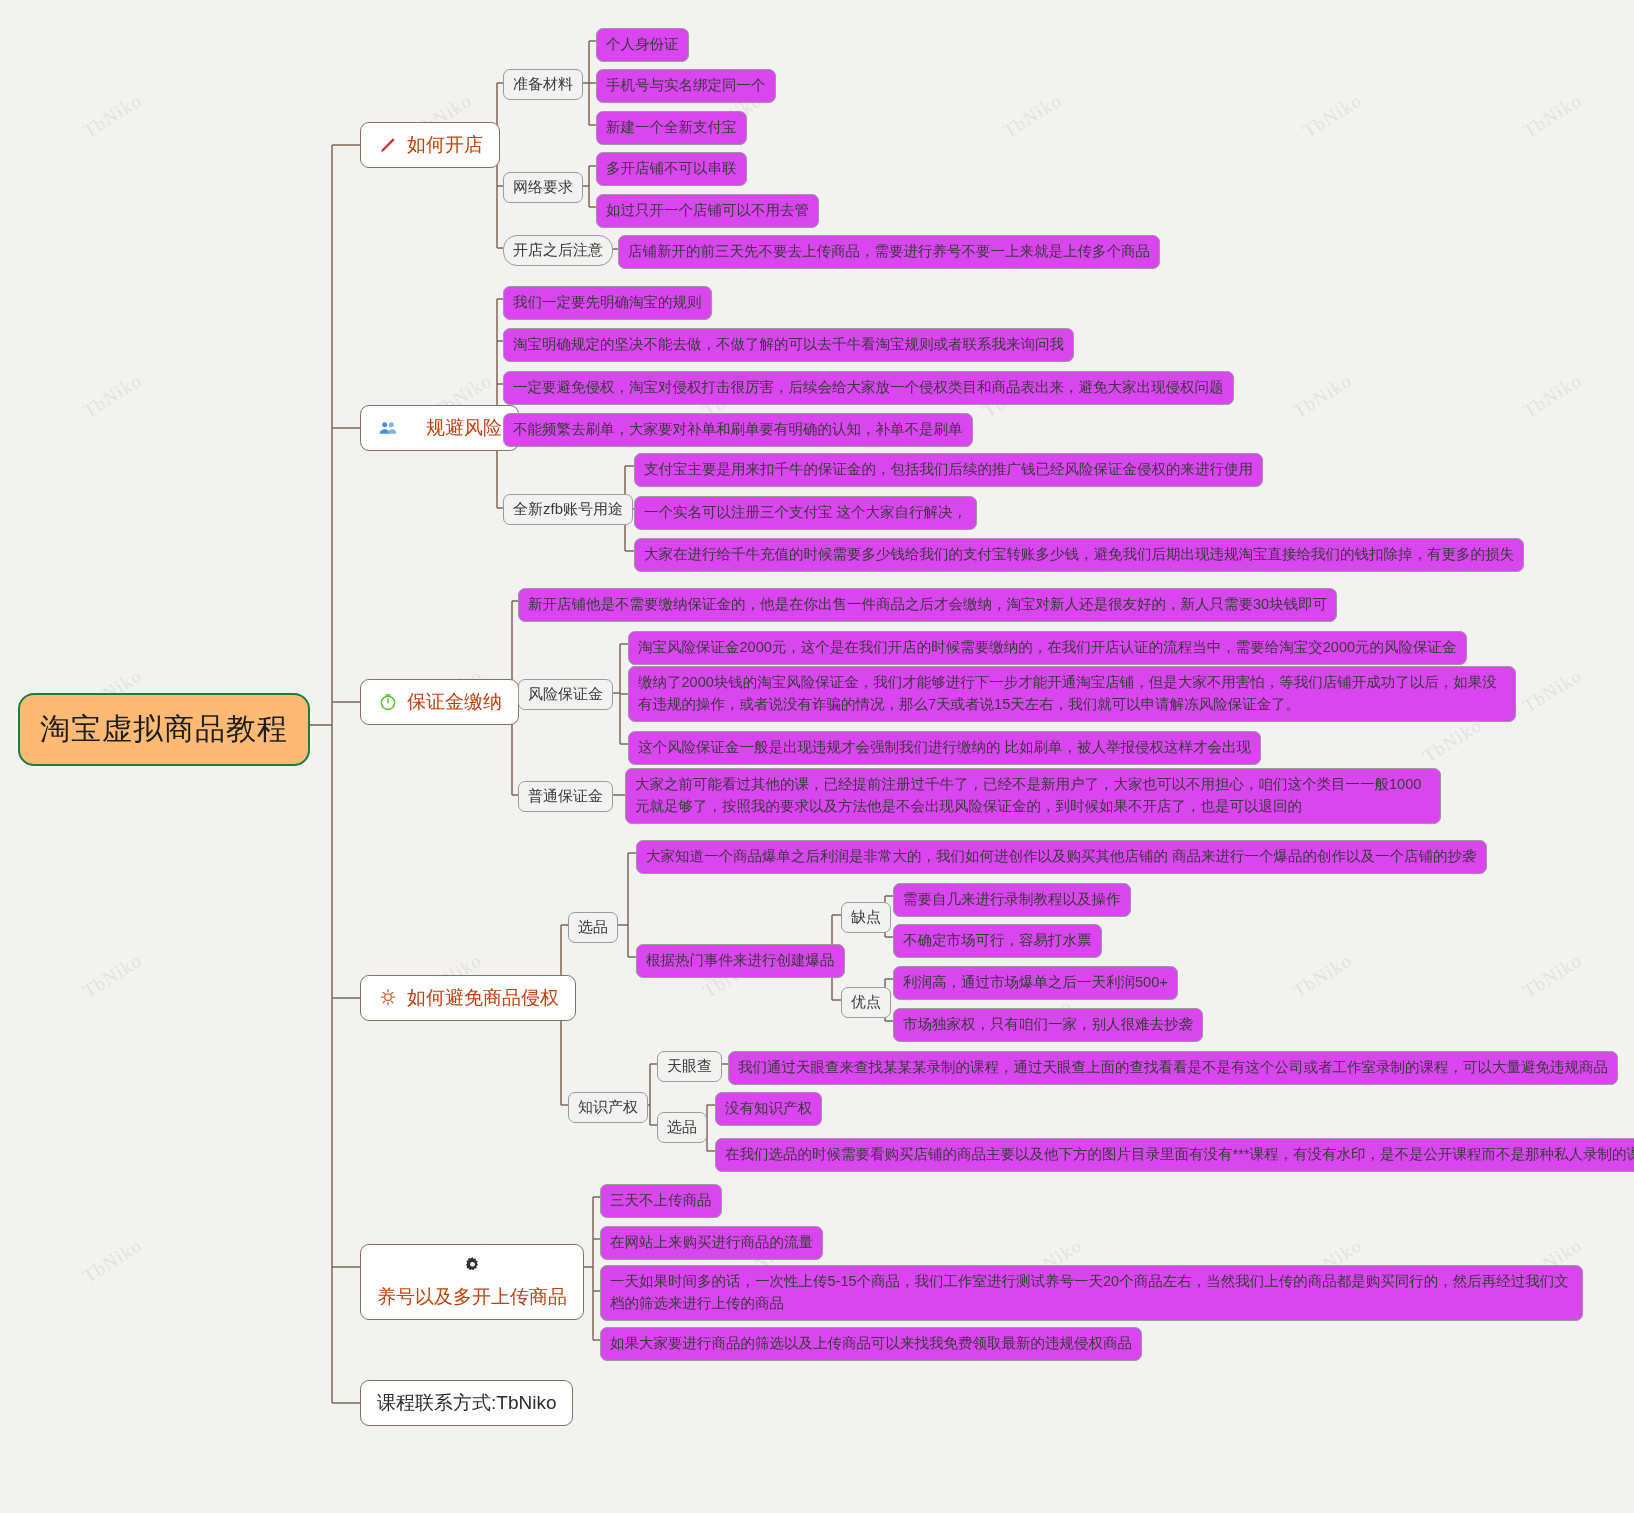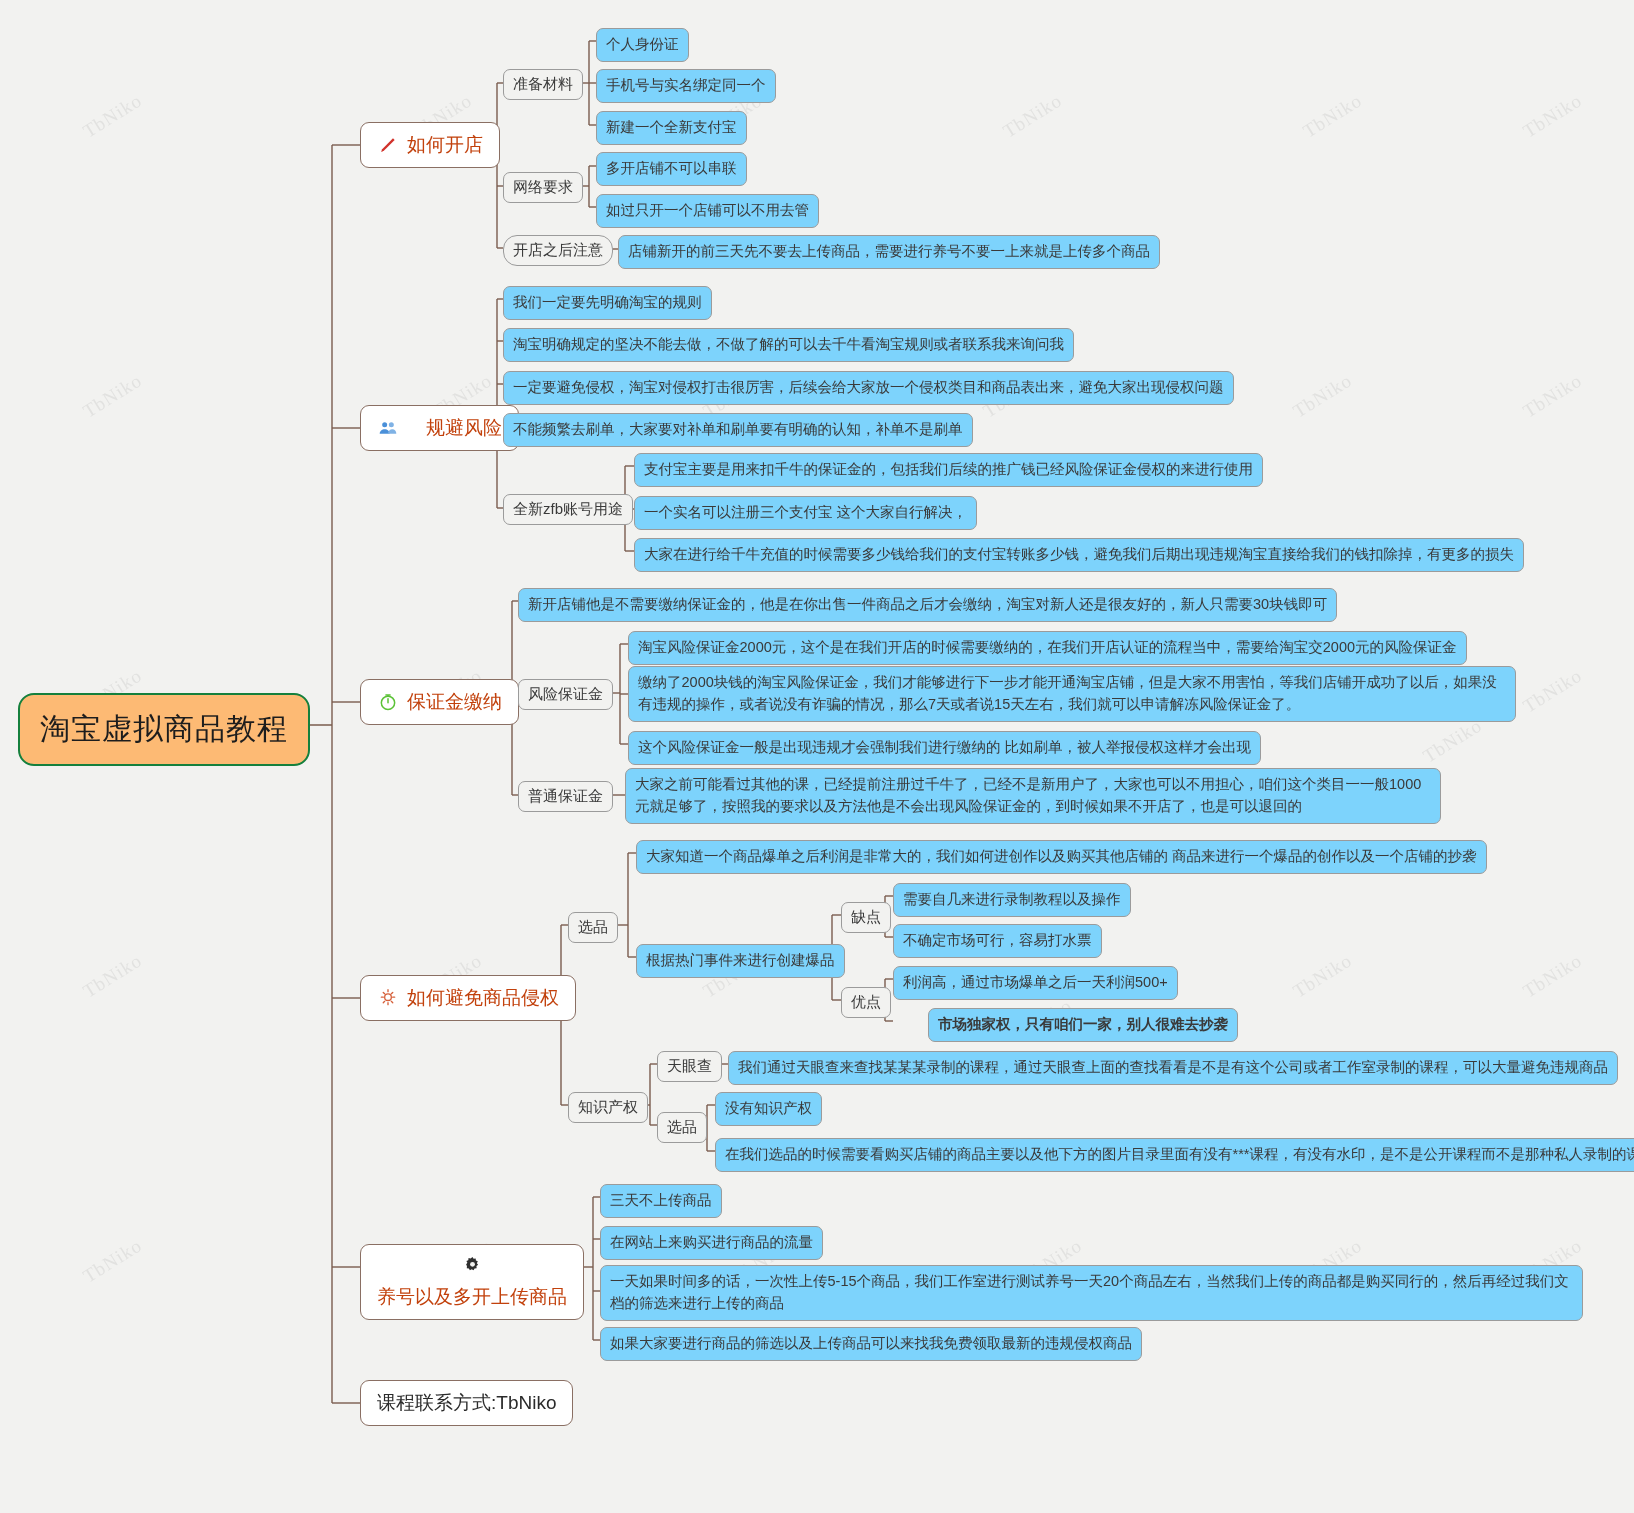--- a/index.html
+++ b/index.html
@@ -30,21 +30,21 @@
   }
   .l1 .ic{display:inline-flex;width:21px;height:21px;align-items:center;justify-content:center;flex:none;}
 
   
   .l2{
     background:#f2f2f0;border:1.3px solid #9b9b9b;border-radius:7px;
     font-size:15px;color:#3a3a3a;padding:5px 9px;white-space:nowrap;
   }
   
   .leaf{
-    background:#7dd3fc;border:1.3px solid #9b9b9b;border-radius:7px;
+    background:#d946ef;border:1.3px solid #9b9b9b;border-radius:7px;
     font-size:14.5px;line-height:1.5;color:#3a3a3a;padding:5px 9px;
     display:block;
   }
   .leaf.nowrap{white-space:nowrap;}
   .leaf.wrap{white-space:normal;}
 
   
   .contact{
     background:#ffffff;border:1.6px solid #8a6f63;border-radius:9px;
     font-size:19px;color:#2b2b2b;padding:9px 16px;white-space:nowrap;
@@ -280,21 +280,21 @@
   <div class="node l2" style="left:568px;top:912px;">选品</div>
   <div class="node leaf nowrap" style="left:636px;top:840px;">大家知道一个商品爆单之后利润是非常大的，我们如何进创作以及购买其他店铺的 商品来进行一个爆品的创作以及一个店铺的抄袭</div>
   <div class="node leaf nowrap" style="left:636px;top:944px;">根据热门事件来进行创建爆品</div>
 
   <div class="node l2" style="left:841px;top:902px;">缺点</div>
   <div class="node leaf nowrap" style="left:893px;top:883px;">需要自几来进行录制教程以及操作</div>
   <div class="node leaf nowrap" style="left:893px;top:924px;">不确定市场可行，容易打水票</div>
 
   <div class="node l2" style="left:841px;top:987px;">优点</div>
   <div class="node leaf nowrap" style="left:893px;top:966px;">利润高，通过市场爆单之后一天利润500+</div>
-  <div class="node leaf nowrap" style="left:928px;top:1008px;font-weight:bold;">市场独家权，只有咱们一家，别人很难去抄袭</div>
+  <div class="node leaf nowrap" style="left:893px;top:1008px;">市场独家权，只有咱们一家，别人很难去抄袭</div>
 
   <div class="node l2" style="left:568px;top:1092px;">知识产权</div>
 
   <div class="node l2" style="left:657px;top:1051px;">天眼查</div>
   <div class="node leaf nowrap" style="left:728px;top:1051px;">我们通过天眼查来查找某某某录制的课程，通过天眼查上面的查找看看是不是有这个公司或者工作室录制的课程，可以大量避免违规商品</div>
 
   <div class="node l2" style="left:657px;top:1112px;">选品</div>
   <div class="node leaf nowrap" style="left:715px;top:1092px;">没有知识产权</div>
   <div class="node leaf nowrap" style="left:715px;top:1138px;">在我们选品的时候需要看购买店铺的商品主要以及他下方的图片目录里面有没有***课程，有没有水印，是不是公开课程而不是那种私人录制的课程</div>
 

